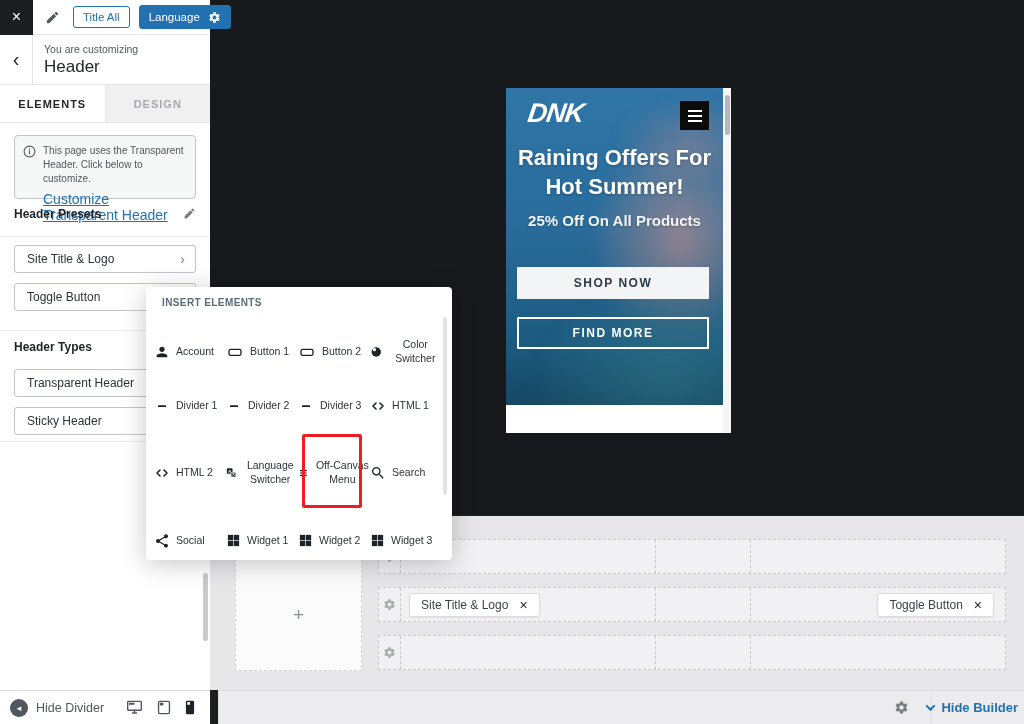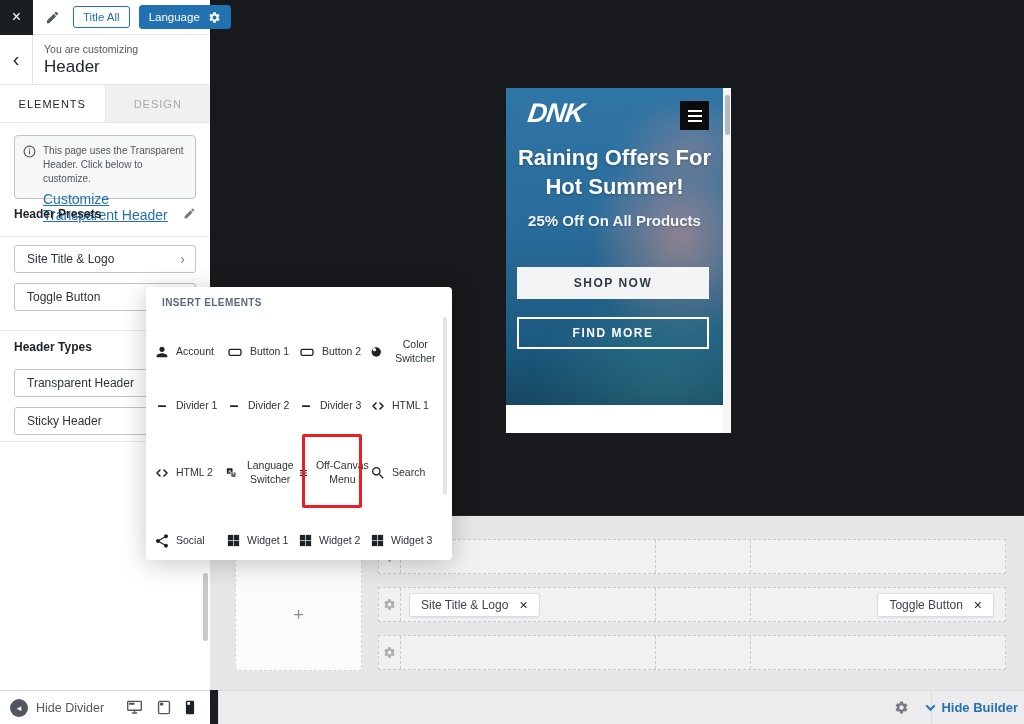--- a/index.html
+++ b/index.html
@@ -54,21 +54,21 @@
   .close-btn { width:33px; height:35px; background:#1b1e21; color:#fff; font-size:16px; display:flex; align-items:center; justify-content:center; cursor:pointer; flex:none; }
   .pencil-btn { margin-left:12px; cursor:pointer; flex:none; }
   .btn-reset { margin-left:13px; height:22px; padding:0 9px; background:#fff; border:1px solid #2271b1; border-radius:3px; color:#2271b1; font-size:11.5px; display:flex; align-items:center; cursor:pointer; flex:none; }
   .btn-publish { margin-left:9px; height:24px; padding:0 9px; background:#2271b1; border:1px solid #2271b1; border-radius:3px; color:#fff; font-size:11.5px; display:flex; align-items:center; gap:8px; cursor:pointer; flex:none; }
   .crumb { position:absolute; left:0; top:35px; width:210px; height:50px; border-bottom:1px solid #e2e4e7; display:flex; }
   .back-btn { width:33px; height:100%; border-right:1px solid #e2e4e7; display:flex; align-items:center; justify-content:center; font-size:20px; color:#1d2327; cursor:pointer; }
   .crumb-text { padding:8px 0 0 11px; }
   .crumb-small { font-size:10.5px; color:#50575e; }
   .crumb-title { font-size:17px; color:#23282d; margin-top:2px; font-weight:400; }
   .tabs { position:absolute; left:0; top:85px; width:210px; height:38px; display:flex; background:#f0f0f1; border-bottom:1px solid #e2e4e7; }
-  .tab { flex:1; display:flex; align-items:center; justify-content:center; font-size:11px; font-weight:400; letter-spacing:1px; cursor:pointer; }
+  .tab { flex:1; display:flex; align-items:center; justify-content:center; font-size:11px; font-weight:700; letter-spacing:1px; cursor:pointer; }
   .tab.active { background:#fff; color:#23282d; border-right:1px solid #e8e8e9; }
   .tab.inactive { color:#a7aaad; }
   .notice { position:absolute; left:14px; top:135px; width:182px; height:64px; background:#f6f7f7; border:1px solid #c3c4c7; border-radius:4px; padding:8px 8px 0 8px; display:flex; gap:7px; }
   .info-icn { flex:none; margin-top:1px; }
   .notice-text { font-size:10px; color:#50575e; line-height:1.4; }
   .notice-link { display:inline-block; margin-top:5px; font-size:14px; color:#2271b1; text-decoration:underline; cursor:pointer; }
   .sec-row { position:absolute; left:14px; width:182px; display:flex; align-items:flex-start; justify-content:space-between; }
   .sec-label { font-size:12px; font-weight:700; color:#1d2327; }
   .hr { position:absolute; left:0; width:210px; border-top:1px solid #eaeaec; }
   .s-item { position:absolute; left:14px; width:182px; height:28px; background:#fff; border:1px solid #c3c4c7; border-radius:3px; display:flex; align-items:center; justify-content:space-between; padding:0 10px 0 12px; font-size:12px; color:#2c3338; cursor:pointer; }

